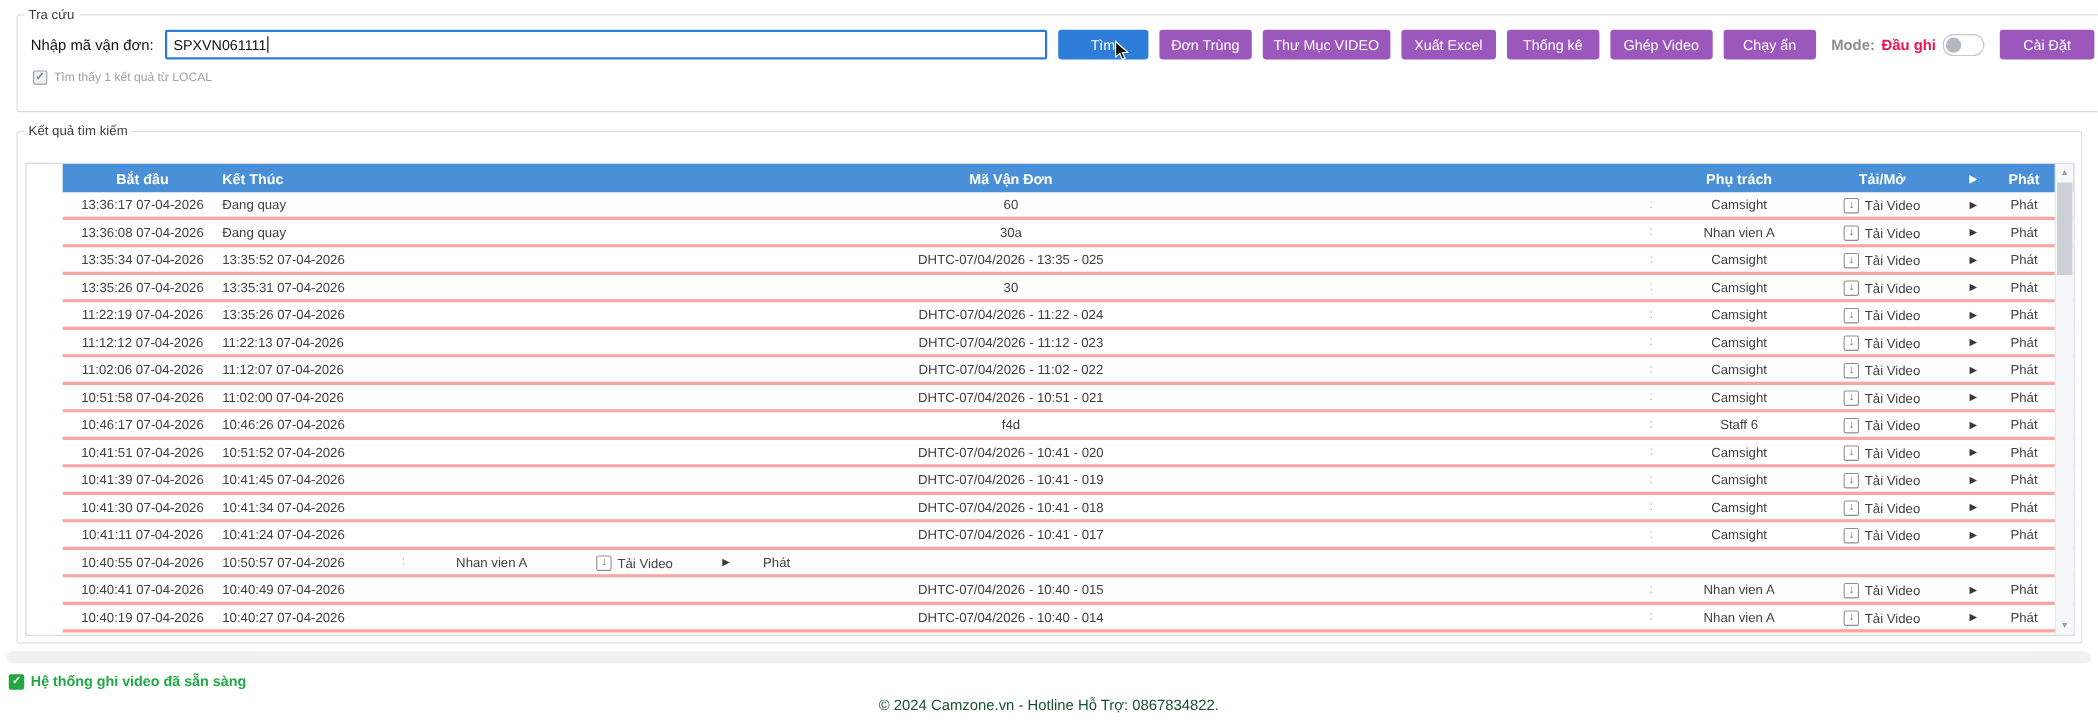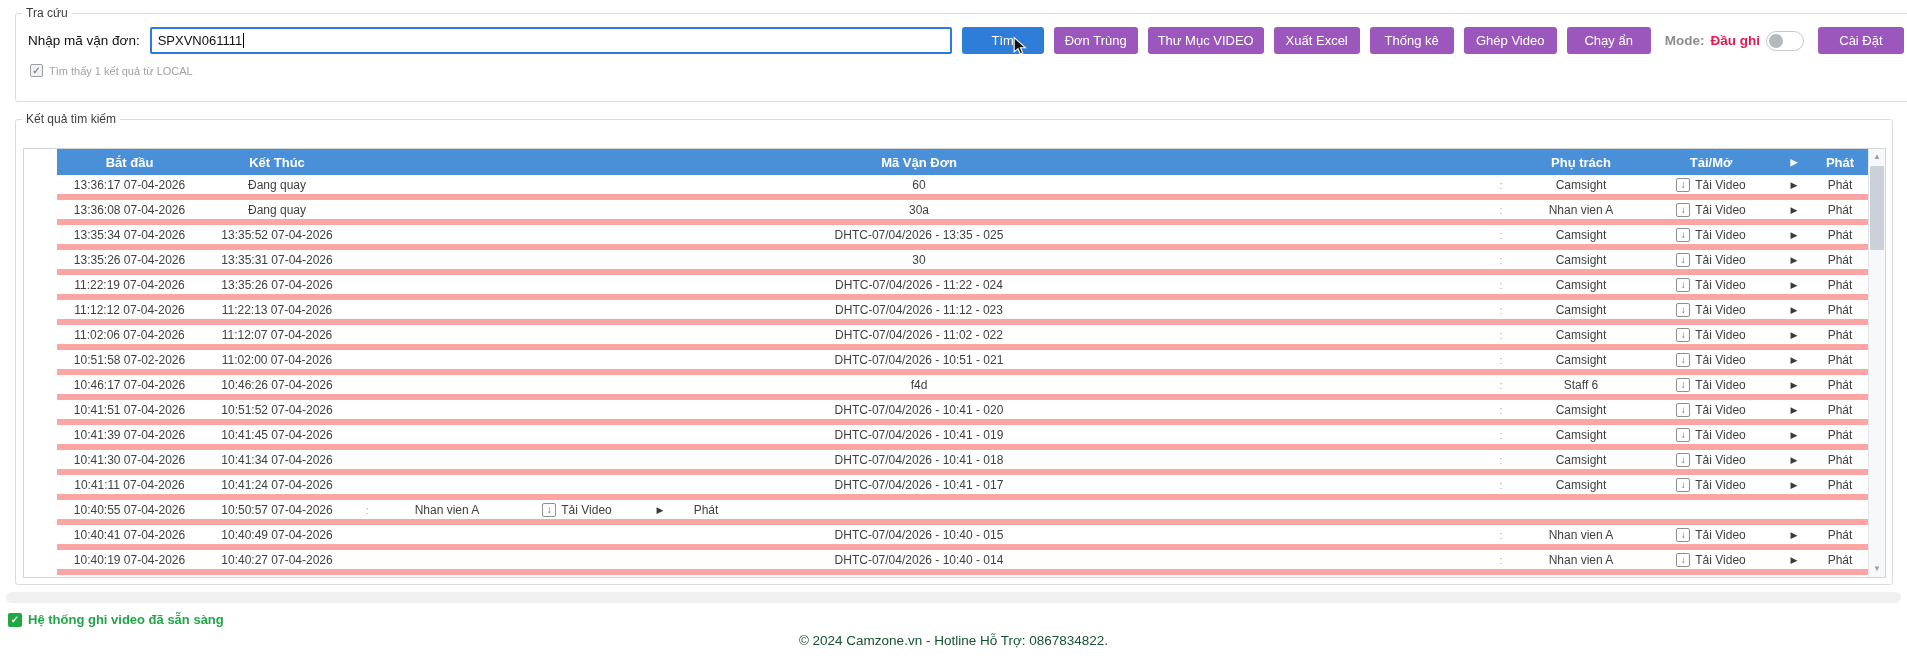--- a/index.html
+++ b/index.html
@@ -25,22 +25,22 @@
   .toggle .knob { position:absolute; left:2px; top:2px; width:14px; height:14px; border-radius:50%; background:#b4b9c0; }
   .found-row { display:flex; align-items:center; gap:6px; margin:10px 0 0 14px; }
   .cb-disabled { width:13px; height:13px; border:1px solid #9aa0a6; background:#f2f2f2; border-radius:2px; font-size:10px; line-height:11px; text-align:center; color:#7d8c9a; font-weight:bold; }
   .found-txt { font-size:11px; color:#a2a2a2; }
 
   
   .fs-results { left:15px; top:112px; width:1878px; height:473px; }
   .table-wrap { position:absolute; left:7px; right:6px; top:22px; height:430px; border:1px solid #d3d6d9; background:#fff; overflow:hidden;padding-left:33px; }
   .thead, .trow { display:flex; align-items:center; padding-right:17px; }
   .thead { height:26px; background:#4a90d8; color:#fff; font-size:13px; font-weight:bold; }
-  .trow { height:25px; font-size:12px; color:#3f3f3f; border-bottom:6px solid #fca5a5; background:#fff; }
-  .c1{width:145px; text-align:center;} .c2{width:150px; text-align:center;}
+  .trow { height:25px; font-size:12px; color:#3f3f3f; border-bottom:3px solid #fca5a5; background:#fff; }
+  .c1{width:145px; text-align:center;} .c2{width:150px; text-align:left;}
   .c3{flex:1; text-align:center;} .c4{width:30px; text-align:center;}
   .c5{width:130px; text-align:center;} .c6{width:130px; text-align:center;}
   .c7{width:36px; text-align:center;} .c8{width:56px; text-align:center;}
   .colon { color:#c5a08e; font-size:11px; }
   .dl-btn { display:inline-flex; align-items:center; gap:5px; background:none; border:none; font-size:12px; color:#3f3f3f; font-family:"Liberation Sans",sans-serif; cursor:pointer; }
   .dl-ico { width:14px; height:14px; border:1px solid #8f8f8f; border-radius:2px; font-size:10px; line-height:12px; color:#6a6a6a; display:inline-block; }
   .play-arrow { color:#3a3a3a; font-size:9px; cursor:pointer; }
   .play-link { cursor:pointer; }
 
   
@@ -211,21 +211,21 @@
       <button class="dl-btn">
         <span class="dl-ico">↓</span>
         <span>Tải Video</span>
       </button>
     </div>
     <div class="c7 play-arrow">▶</div>
     <div class="c8 play-link">Phát</div>
   </div>
 
   <div class="trow">
-    <div class="c1">10:51:58 07-02-2026</div>
+    <div class="c1">10:51:58 07-04-2026</div>
     <div class="c2">11:02:00 07-04-2026</div>
     <div class="c3">DHTC-07/04/2026 - 10:51 - 021</div>
     <div class="c4 colon">:</div>
     <div class="c5">Camsight</div>
     <div class="c6">
       <button class="dl-btn">
         <span class="dl-ico">↓</span>
         <span>Tải Video</span>
       </button>
     </div>

